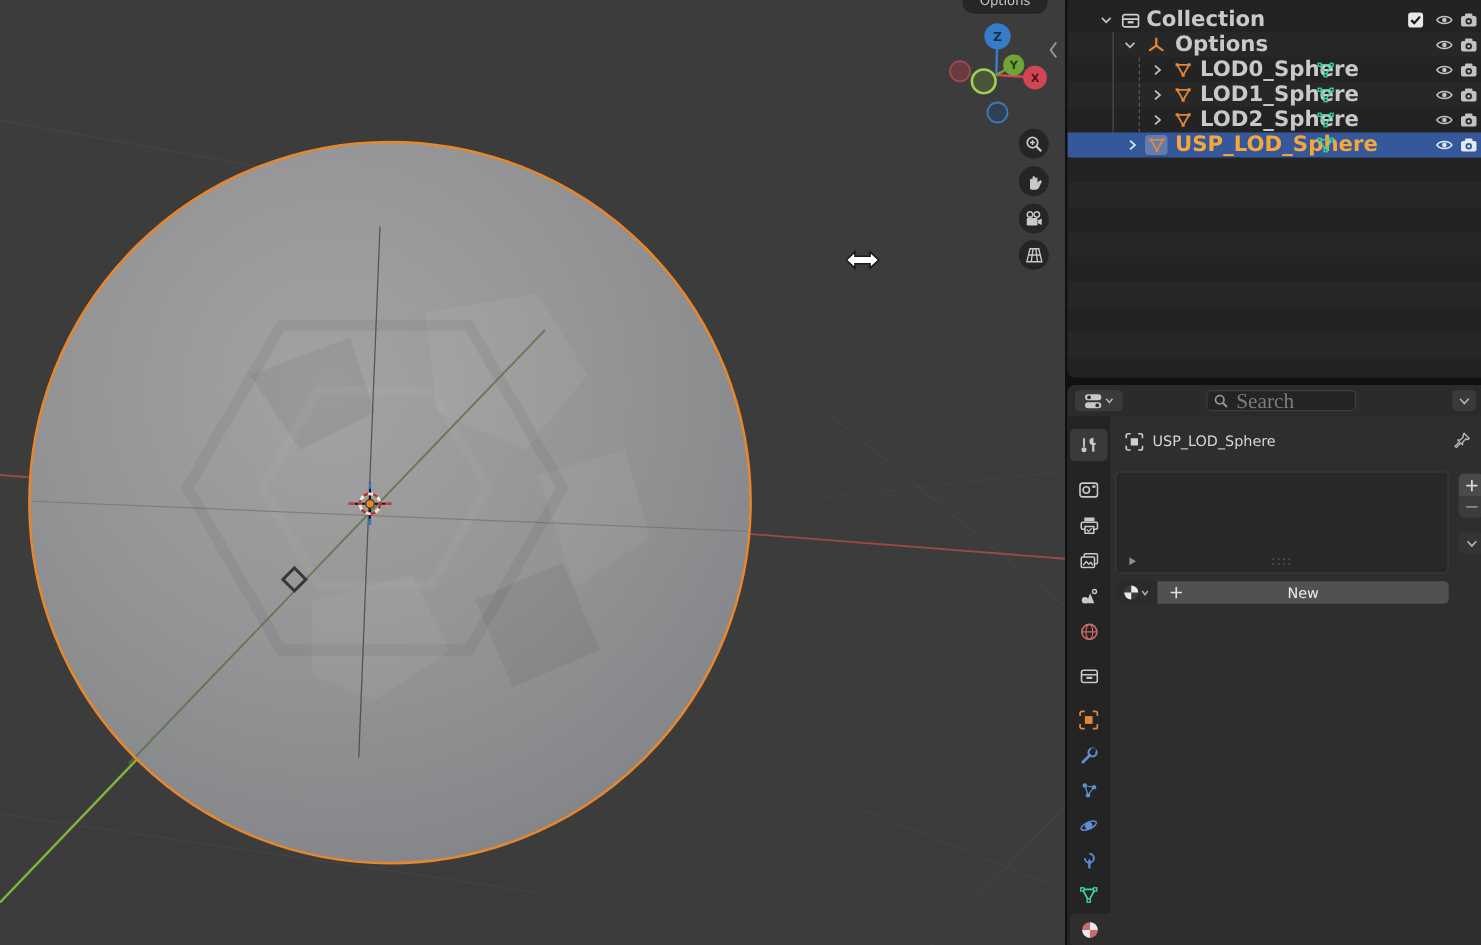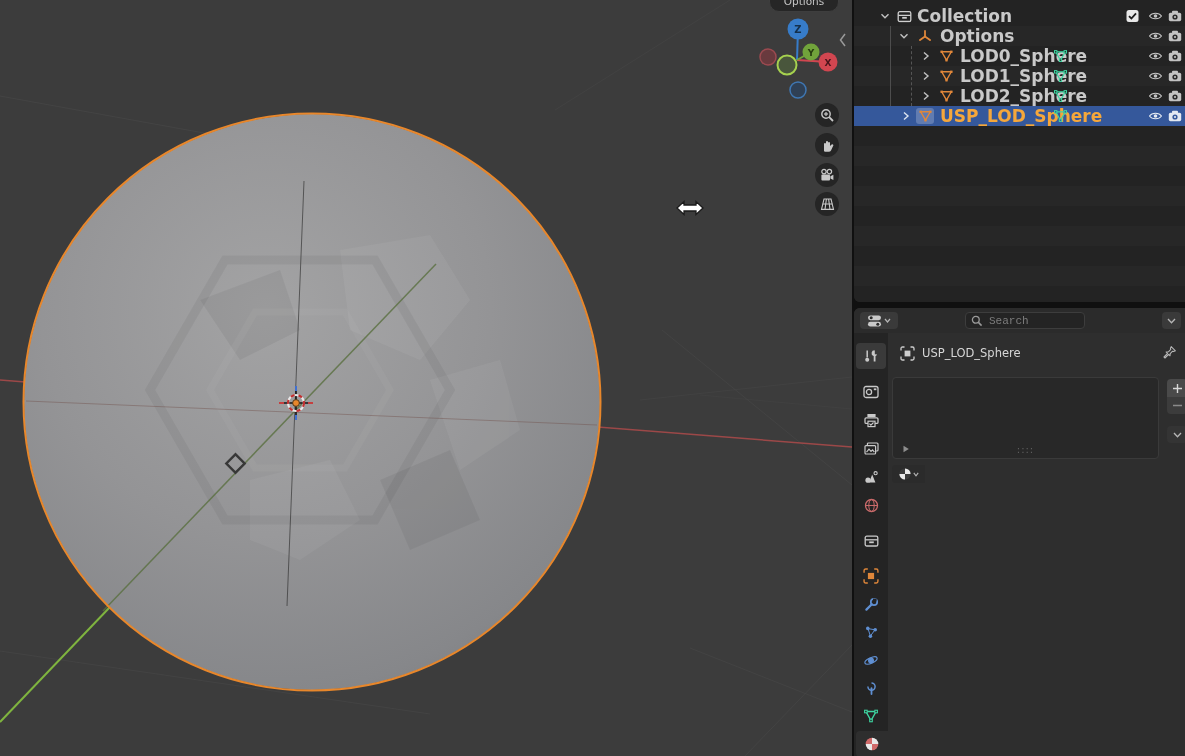--- a/index.html
+++ b/index.html
@@ -33,21 +33,21 @@
   .tree-line.dashed{border-left-style:dashed;border-left-color:#555;}
   
   .props{position:absolute;left:2px;top:308px;width:331px;height:448px;background:#2e2e2e;
     border-radius:6px 0 0 0;overflow:hidden;}
   .props-header{position:absolute;left:0;top:0;width:100%;height:25px;background:#2b2b2b;}
   .editor-type-btn{position:absolute;left:6px;top:4px;width:38px;height:17px;background:#3a3a3a;
     border-radius:4px;display:flex;align-items:center;justify-content:center;gap:2px;}
   .search-box{position:absolute;left:111px;top:4px;width:120px;height:17px;background:#242424;
     border:1px solid #3d3d3d;border-radius:4px;display:flex;align-items:center;box-sizing:border-box;padding:0 5px;gap:4px;}
   .search-box input{flex:1;min-width:0;background:transparent;border:none;outline:none;
-    color:#bdbdbd;font-size:11px;font-family:Liberation Mono, monospace;}
+    color:#bdbdbd;font-size:17px;font-family:Liberation Serif, serif;}
   .search-box input::placeholder{color:#7d7d7d;}
   .hdr-chevron-btn{position:absolute;right:4px;top:4px;width:19px;height:17px;background:#3a3a3a;
     border-radius:4px;display:flex;align-items:center;justify-content:center;}
   .tabstrip{position:absolute;left:0;top:25px;width:34px;bottom:0;background:#242424;}
   .tab{position:absolute;left:2px;width:30px;height:26px;display:flex;align-items:center;justify-content:center;}
   .tab.tool-bg{background:#3a3a3a;border-radius:4px;}
   .tab.active{left:2px;width:32px;background:#2e2e2e;border-radius:4px 0 0 4px;}
   .breadcrumb{position:absolute;left:46px;top:36px;height:18px;display:flex;align-items:center;gap:7px;
     color:#d6d6d6;font-size:11.5px;}
   .pin{position:absolute;right:8px;top:37px;line-height:0;}
@@ -582,15 +582,23 @@
       <div class="browse-btn">
         <svg width="14" height="14" viewBox="0 0 14 14">
           <circle cx="7" cy="7" r="5.6" fill="#3a3a3a"></circle>
           <path d="M7 1.4 A5.6 5.6 0 0 1 12.6 7 L7 7 Z" fill="#e9e9e9"></path>
           <path d="M7 12.6 A5.6 5.6 0 0 1 1.4 7 L7 7 Z" fill="#e9e9e9"></path>
           </svg>
         <svg width="6" height="5" viewBox="0 0 6 5">
           <path d="M0.8 0.8 L3 3.8 L5.2 0.8" fill="none" stroke="#b5b5b5" stroke-width="1.1"></path>
           </svg>
       </div>
+      <div class="new-btn">
+        <span class="plus-glyph">
+          <svg width="12" height="12" viewBox="0 0 12 12">
+            <line x1="6" y1="1.5" x2="6" y2="10.5" stroke="#e2e2e2" stroke-width="1.3"></line>
+            <line x1="1.5" y1="6" x2="10.5" y2="6" stroke="#e2e2e2" stroke-width="1.3"></line>
+            </svg></span>
+        <span>New</span>
+      </div>
     </div>
   </div>
 </div>
 
 </body></html>

